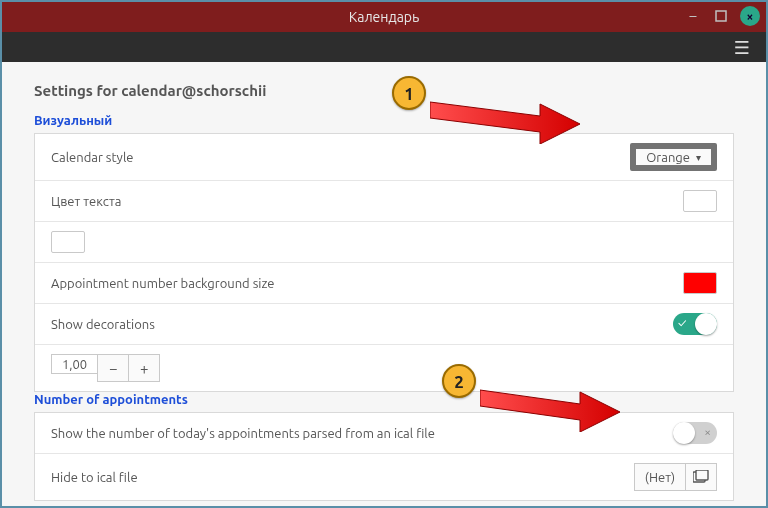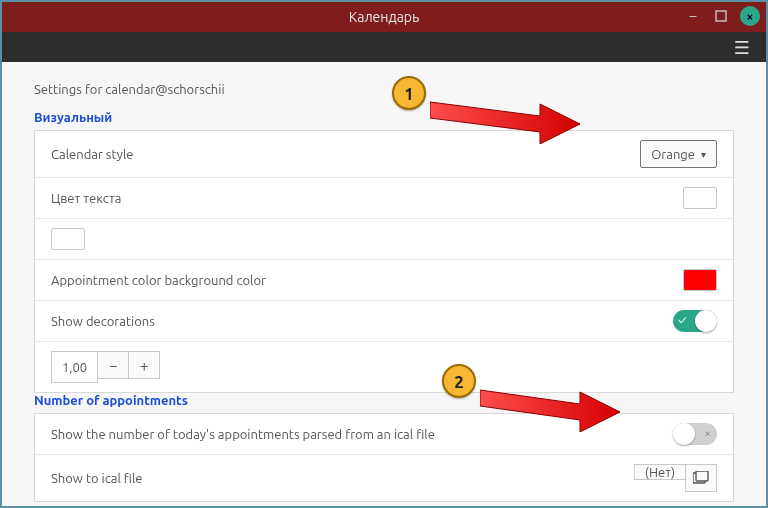--- a/index.html
+++ b/index.html
@@ -17,57 +17,57 @@
   .win-close { width:20px; height:20px; border-radius:50%; background:#2aa789; color:#103; display:flex; align-items:center; justify-content:center; font-weight:bold; font-size:12px;}
 
   .menubar {
     height: 30px; background: #2d2d2d; display:flex; justify-content:flex-end; align-items:center; padding-right:16px;
   }
   .hamburger { color:#ddd; font-size:18px; cursor:pointer; }
 
   .content {
     background: #f6f6f6; height: calc(508px - 64px); padding: 20px 32px 0 32px; overflow:hidden; color:#444;
   }
-  .settings-for { font-size:13px; font-weight:normal; color:#555; margin-bottom:14px; }
+  .settings-for { font-size:15px; font-weight:bold; color:#555; margin-bottom:14px; }
   .section-title { font-size:13px; font-weight:bold; color:#1d4ed8; margin: 6px 0 6px 0; }
 
   .panel { border:1px solid #d9d9d9; background:#fff; }
   .row {
     display:flex; align-items:center; justify-content:space-between;
     padding: 9px 16px; border-bottom:1px solid #e6e6e6; min-height:40px;
     font-size:13px; color:#555;gap:24px;
   }
   .row:last-child { border-bottom:none; }
   .row .label { flex:1; }
   .row .control { display:flex; align-items:center; gap:0; }
 
   .btn {
-    border:1px solid #737373; background:#fafafa; padding:4px 10px; font-size:13px; color:#555;
+    border:6px solid #737373; background:#fafafa; padding:4px 10px; font-size:13px; color:#555;
     display:inline-flex; align-items:center; gap:6px; border-radius:2px; cursor:pointer; height:28px;
   }
   .btn .caret { font-size:10px; }
 
   .swatch { width:34px; height:22px; border:1px solid #c9c9c9; border-radius:2px; background:#fff; cursor:pointer;}
   .swatch.red { background:#ff0000; }
 
   .toggle { width:44px; height:22px; border-radius:11px; position:relative; cursor:pointer;}
   .toggle .knob { position:absolute; width:22px; height:22px; border-radius:50%; background:#fff; top:0; box-shadow:0 1px 2px rgba(0,0,0,.35);}
   .toggle.on { background:#2aa789; }
   .toggle.on .knob { right:0; }
   .toggle.off { background:#d0d0d0; }
   .toggle.off .knob { left:0; }
   .toggle.off .x { position:absolute; right:6px; top:3px; font-size:12px; color:#888;}
   .toggle.on .chk { position:absolute; left:5px; top:3px; font-size:12px; color:#fff;}
 
   .stepper { display:flex; }
-  .stepper .val { border:1px solid #c9c9c9; padding:4px 10px; min-width:46px; text-align:center; background:#fff; height:32px; display:flex; align-items:center; justify-content:center;}
+  .stepper .val { border:1px solid #c9c9c9; padding:4px 10px; min-width:46px; text-align:center; background:#fff; height:20px; display:flex; align-items:center; justify-content:center;}
   .stepper .sbtn { border:1px solid #c9c9c9; background:#fafafa; width:32px; height:28px; display:flex; align-items:center; justify-content:center; cursor:pointer; margin-left:-1px; font-size:15px; color:#555;}
 
   .filechooser { display:flex; }
-  .filechooser .val { border:1px solid #c9c9c9; background:#fafafa; padding:4px 10px; height:16px; display:flex; align-items:center; font-size:13px; color:#555;text-align:right;}
+  .filechooser .val { border:1px solid #c9c9c9; background:#fafafa; padding:4px 10px; height:28px; display:flex; align-items:center; font-size:13px; color:#555;text-align:right;}
   .filechooser .fbtn { border:1px solid #c9c9c9; background:#fafafa; width:32px; height:28px; margin-left:-1px; display:flex; align-items:center; justify-content:center; cursor:pointer;}
 
   
   .callout { position:absolute; width:34px; height:34px; border-radius:50%; background:#f7b733; border:2px solid #9a6b00; display:flex; align-items:center; justify-content:center; font-weight:bold; font-size:17px; color:#222; box-shadow:0 1px 2px rgba(0,0,0,.3);}
   .arrow { position:absolute; }
   .arrow svg { display:block; }
 
   .rel { position:relative; }
 </style>
 </head>
@@ -111,21 +111,21 @@
       <div class="control">
           <div class="swatch" title="#ffffff"></div>
         </div>
     </div>
     <div class="row">
       <div class="control">
           <div class="swatch" title="#ffffff"></div>
         </div>
     </div>
     <div class="row">
-      <div class="label">Appointment color background color</div>
+      <div class="label">Appointment number background size</div>
       <div class="control">
           <div class="swatch red" title="#ff0000"></div>
         </div>
     </div>
     <div class="row">
       <div class="label">Show decorations</div>
       <div class="control">
         <div class="toggle on">
           <span class="chk">✓</span>
           <div class="knob"></div>
@@ -149,21 +149,21 @@
     <div class="row">
       <div class="label">Show the number of today's appointments parsed from an ical file</div>
       <div class="control">
         <div class="toggle off">
           <div class="knob"></div>
           <span class="x">×</span>
         </div>
       </div>
     </div>
     <div class="row">
-      <div class="label">Show to ical file</div>
+      <div class="label">Hide to ical file</div>
       <div class="control">
         <div class="filechooser">
           <div class="val">(Нет)</div>
           <div class="fbtn">
             <svg width="16" height="14" viewBox="0 0 16 14">
               <rect x="0" y="2" width="12" height="10" rx="1" fill="none" stroke="#555" stroke-width="1.4"></rect>
               <rect x="3" y="0" width="12" height="10" rx="1" fill="#fafafa" stroke="#555" stroke-width="1.4"></rect>
             </svg>
           </div>
         </div>

